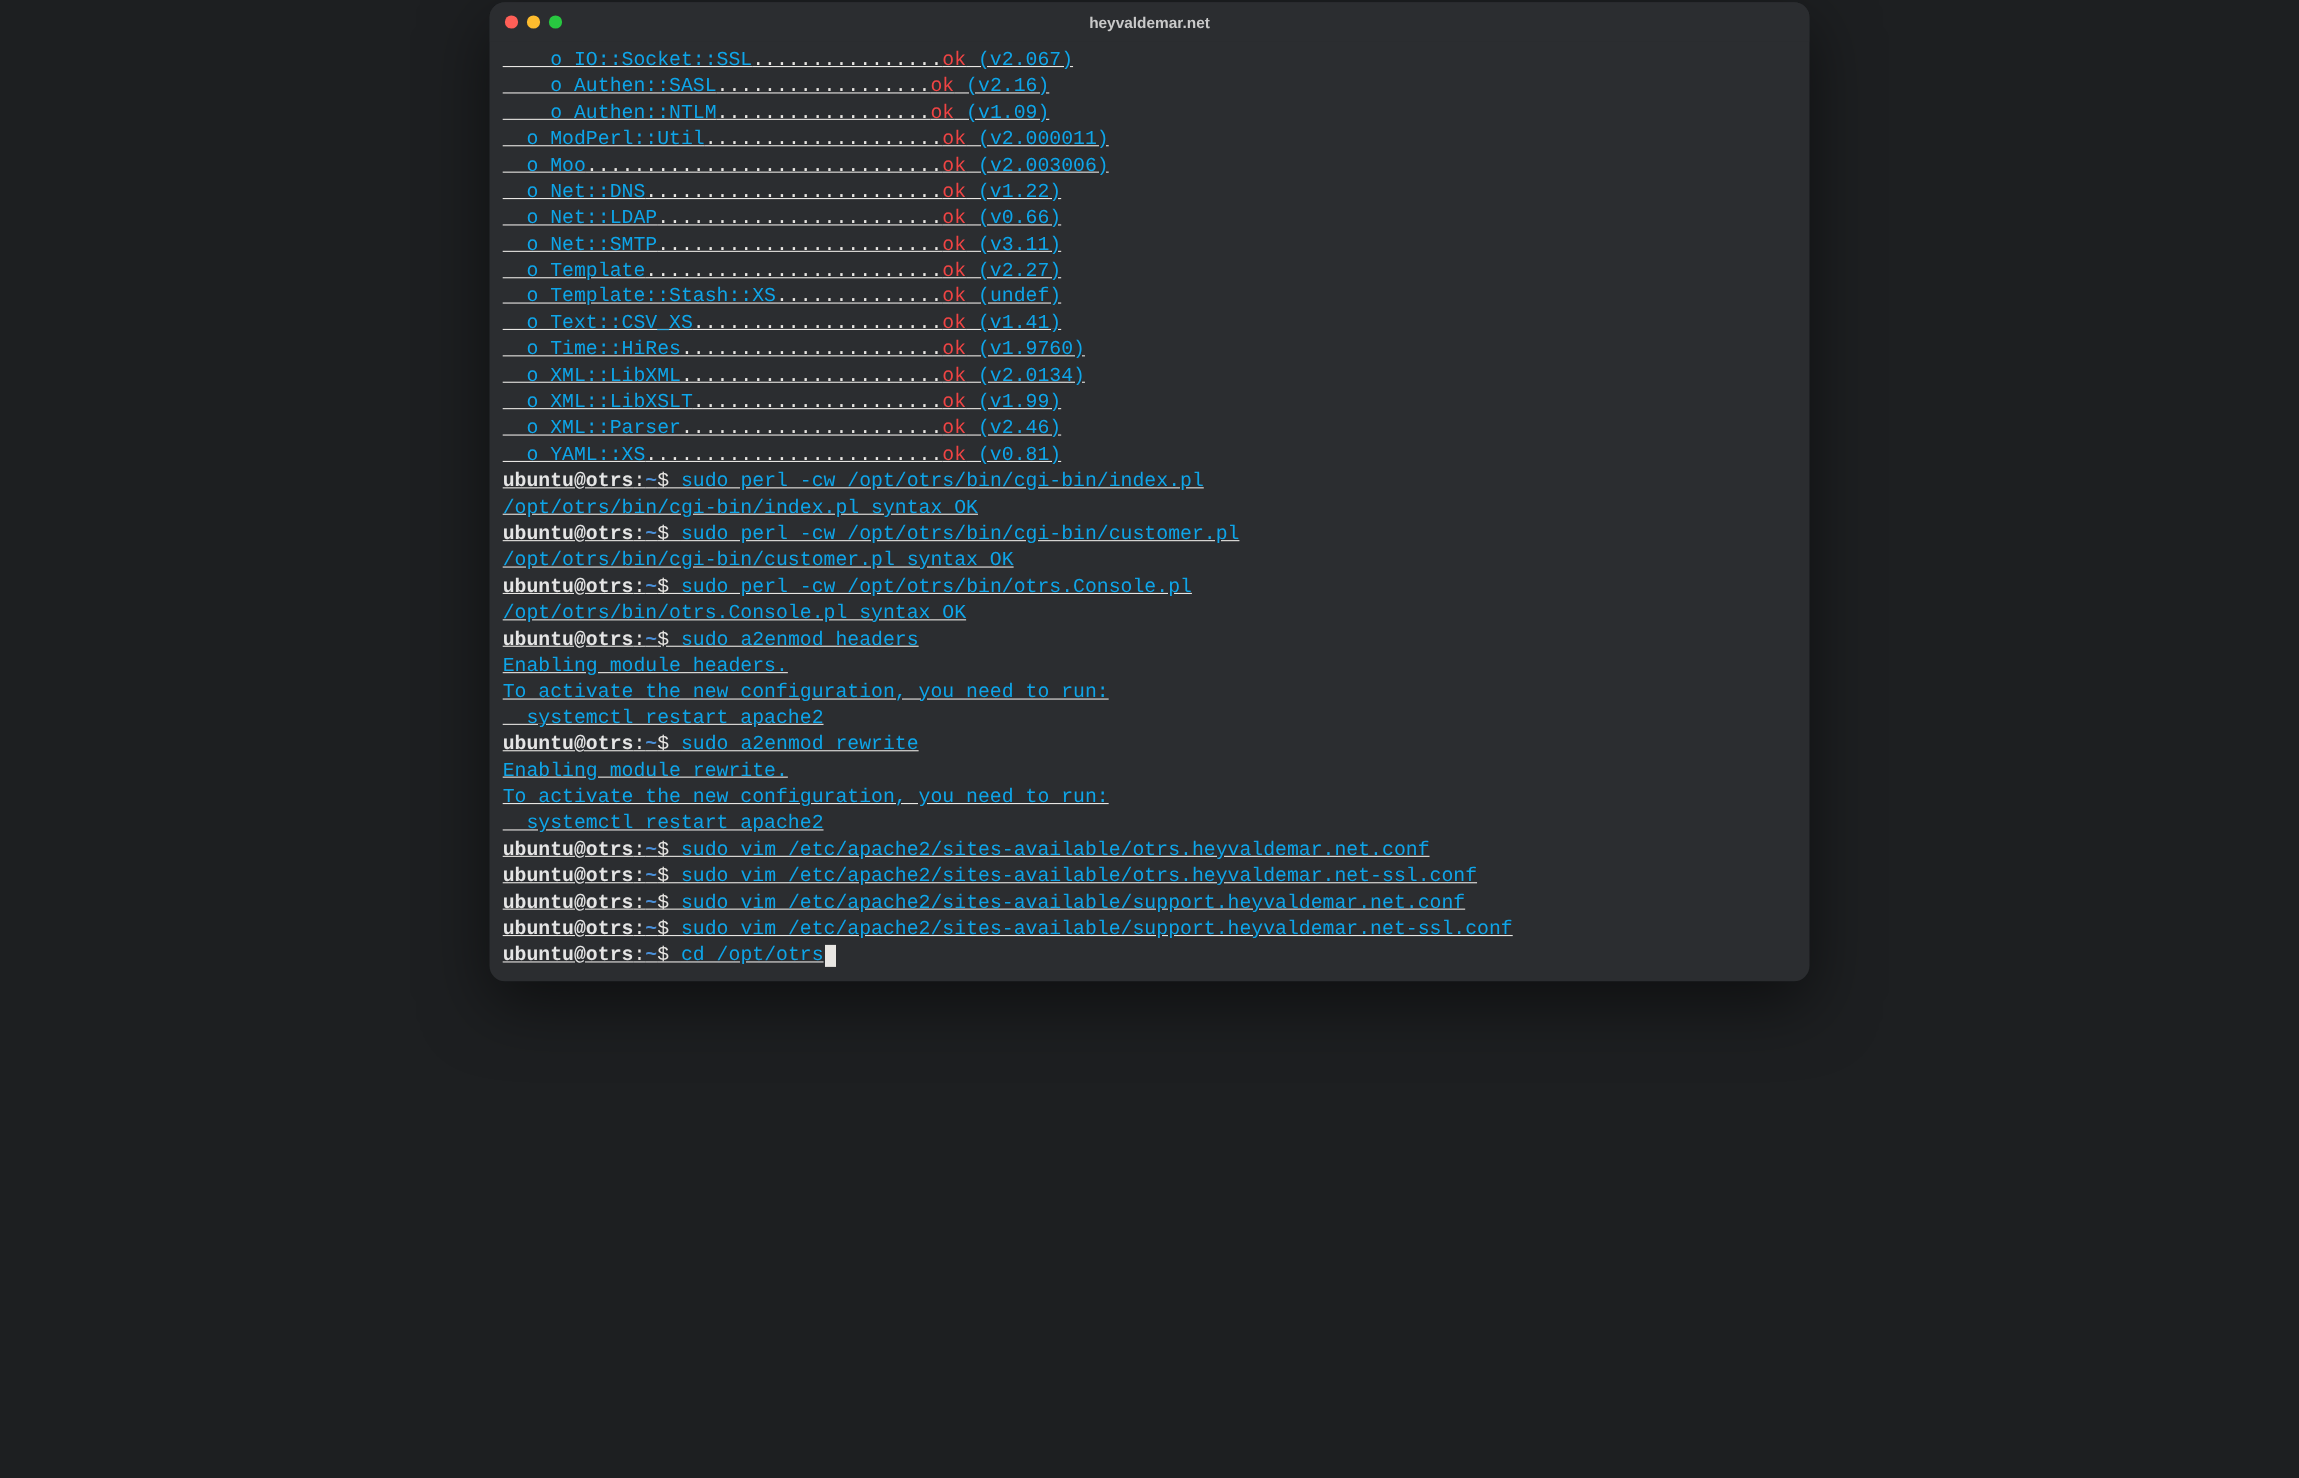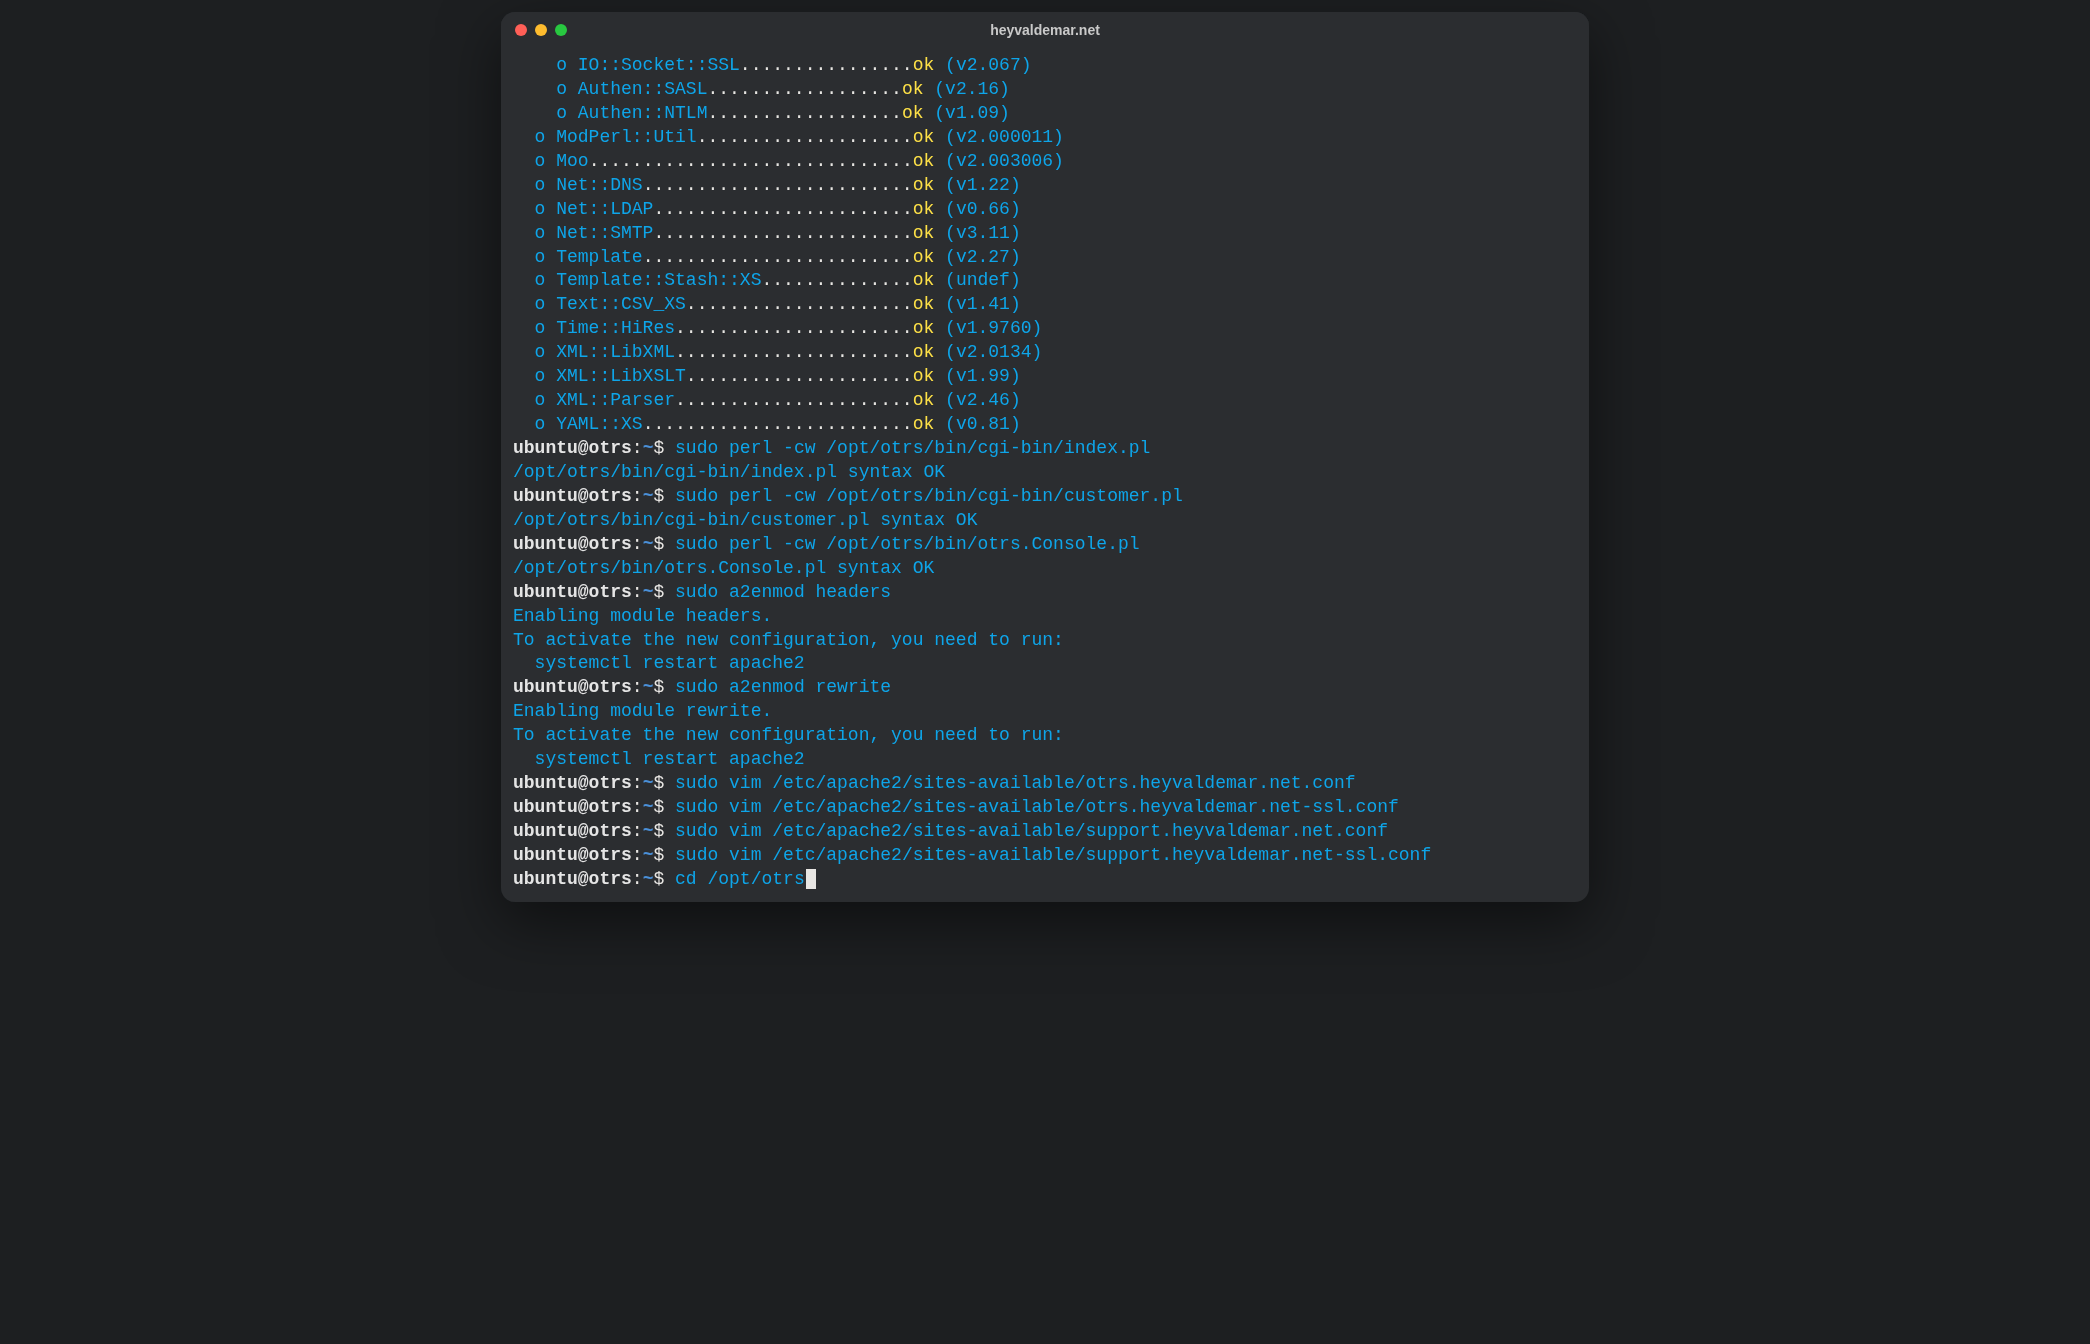--- a/index.html
+++ b/index.html
@@ -7,26 +7,27 @@
     padding: 0;
     background: #1d1f21;
     width: 100%;
     height: 100%;
     font-family: "Menlo", "Consolas", "Liberation Mono", monospace;
     font-size: 18px;
     line-height: 1.33;
     color: #e8e6e3;
   }
   .window {
-    width: 1088px;
-    margin: 12px auto;
+    width: 1200px;
+    margin: 2px auto;
     background: #2b2d30;
     border-radius: 14px;
     overflow: hidden;
     box-shadow: 0 20px 60px rgba(0,0,0,0.5);
+    text-decoration: underline;
   }
   .titlebar {
     position: relative;
     height: 36px;
     display: flex;
     align-items: center;
     padding: 0 14px;
     background: #2b2d30;
   }
   .traffic-lights {
@@ -53,21 +54,21 @@
   }
   .terminal {
     padding: 6px 12px 10px 12px;
     white-space: pre;
     font-variant-ligatures: none;
   }
   .line { display: block; }
   .prompt-user { color: #e5e5e5; font-weight: bold; }
   .prompt-path { color: #4a90d9; font-weight: bold; }
   .prompt-sigil{ color: #e8e6e3; }
-  .ok          { color: #fde047; } 
+  .ok          { color: #ef4444; } 
   .dots        { color: #e8e6e3; }
   .dim         { color: #0ea5e9; }
   .cursor {
     display: inline-block;
     width: 10px;
     height: 20px;
     background: #e8e6e3;
     vertical-align: text-bottom;
     margin-left: 1px;
   }

